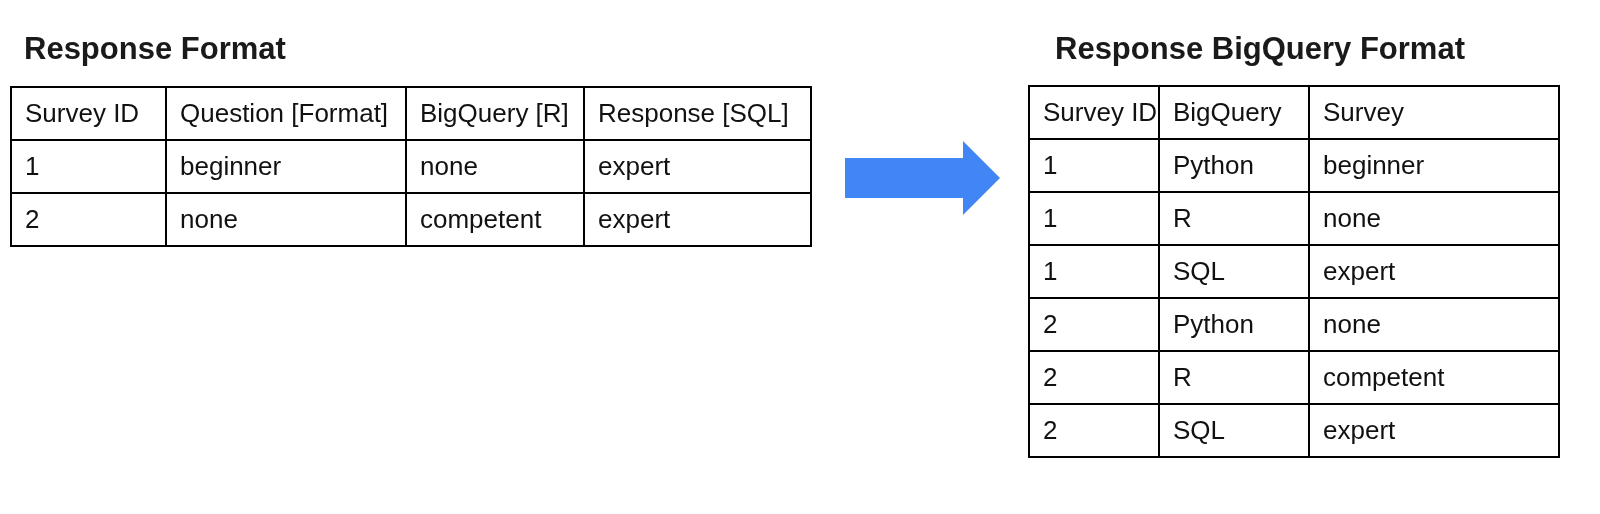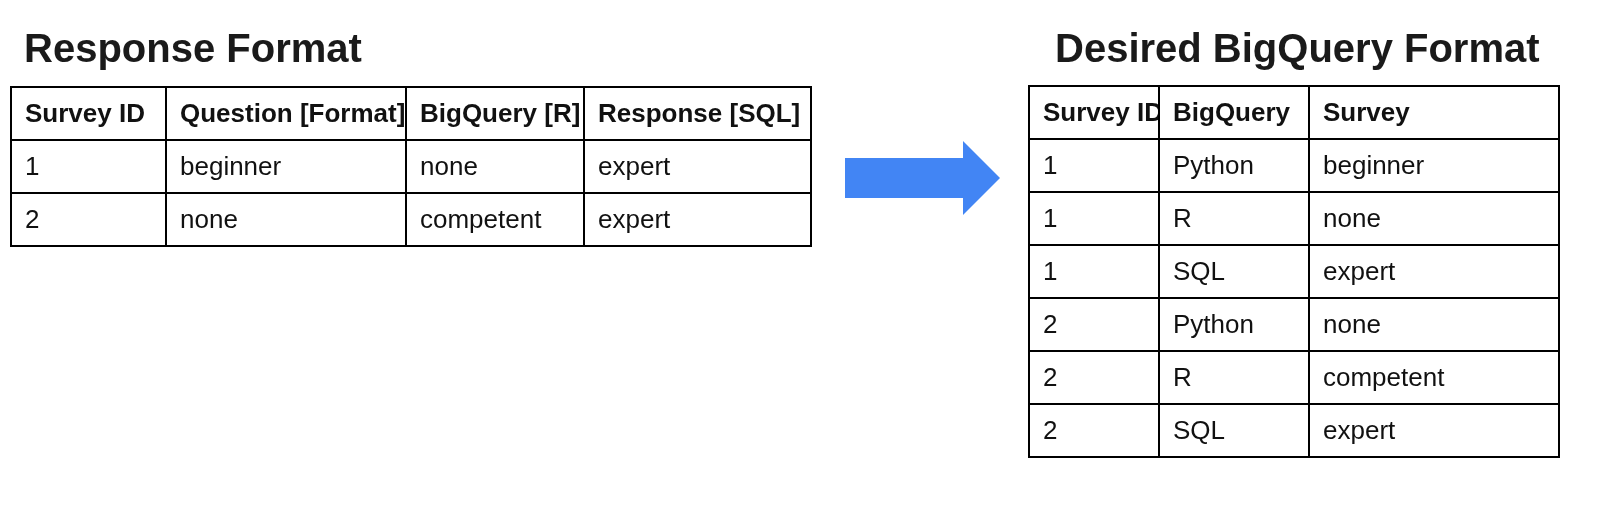--- a/index.html
+++ b/index.html
@@ -7,21 +7,21 @@
     width: 1600px; height: 514px;
     background: #ffffff;
     font-family: "Liberation Sans", sans-serif;
     color: #111111;
     overflow: hidden;
     position: relative;
   }
   .panel-title {
     position: absolute;
     top: 30px;
-    font-size: 40px;
+    font-size: 31px;
     font-weight: 700;
     line-height: 37px;
     color: #1a1a1a;
     white-space: nowrap;
   }
   #left-title  { left: 24px; }
   #right-title { left: 1055px; }
 
   table.grid-table {
     position: absolute;
@@ -37,21 +37,21 @@
     border: 2px solid #000000;
     height: 53px;
     padding: 0 10px 0 13px;
     text-align: left;
     vertical-align: middle;
     font-size: 26px;
     white-space: nowrap;
     overflow: hidden;
     background: #ffffff;
   }
-  table.grid-table th { font-weight: 700; }
+  table.grid-table th { font-weight: 400; }
   table.grid-table td { font-weight: 400; }
 
   #arrow {
     position: absolute;
     left: 845px;
     top: 141px;
     width: 155px;
     height: 74px;
   }
 </style>
@@ -88,21 +88,21 @@
         <td>competent</td>
         <td>expert</td>
       </tr>
     </tbody>
   </table>
 
 <svg id="arrow" viewBox="0 0 155 74" aria-hidden="true">
   <polygon id="arrow-shape" points="0,17 118,17 118,0 155,37 118,74 118,57 0,57" fill="#4285F4"></polygon>
 </svg>
 
-<div class="panel-title" id="right-title">Desired BigQuery Format</div>
+<div class="panel-title" id="right-title">Response BigQuery Format</div>
 
 <table class="grid-table" id="right-table">
   <colgroup>
     <col style="width:130px">
     <col style="width:150px">
     <col style="width:250px">
   </colgroup>
 <thead>
       <tr>
         <th>Survey ID</th>

